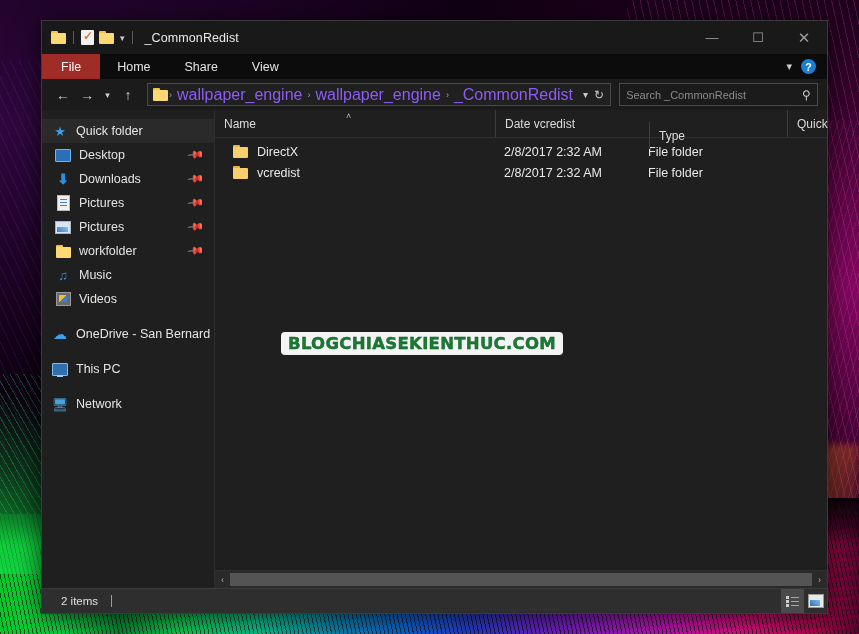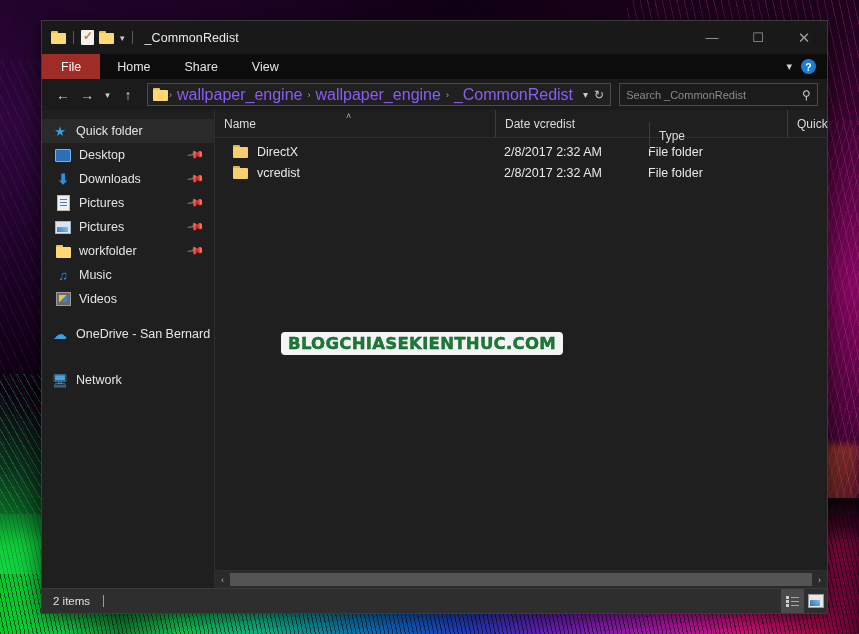--- a/index.html
+++ b/index.html
@@ -142,21 +142,21 @@
     color:#1a7a34;letter-spacing:.3px;font-family:"DejaVu Sans", sans-serif;
     background:#f4f4f4;padding:2px 7px;border-radius:4px;
     -webkit-text-stroke:.4px #0d5c24;white-space:nowrap;}
 
   
   .hscroll{height:17px;background:#2a2a2a;display:flex;align-items:center;flex:0 0 auto;border-top:1px solid #2e2e2e;}
   .hsbtn{width:15px;height:17px;display:flex;align-items:center;justify-content:center;font-size:9px;color:#b8b8b8;background:#2a2a2a;}
   .hsthumb{flex:1;height:13px;background:#545454;}
 
   
-  .statusbar{height:24px;background:#2e2e2e;display:flex;align-items:center;flex:0 0 auto;border-top:1px solid #3a3a3a;padding-left:11px;}
+  .statusbar{height:24px;background:#2e2e2e;display:flex;align-items:center;flex:0 0 auto;border-top:1px solid #3a3a3a;padding-left:19px;}
   .status-text{font-size:11.5px;color:#e0e0e0;}
   .status-sep{width:1px;height:12px;background:#9a9a9a;margin-left:13px;}
   .viewbtns{margin-left:auto;display:flex;height:24px;}
   .vbtn{width:23px;height:24px;display:flex;align-items:center;justify-content:center;}
   .vbtn.active{background:#4a4a4a;}
   .ic-details{width:13px;height:11px;position:relative;}
   .ic-details::before{content:"";position:absolute;left:0;top:0;width:3px;height:3px;background:#d0d0d0;
     box-shadow:0 4px 0 #d0d0d0, 0 8px 0 #d0d0d0;}
   .ic-details::after{content:"";position:absolute;left:5px;top:1px;width:8px;height:1px;background:#a8a8a8;
     box-shadow:0 4px 0 #a8a8a8, 0 8px 0 #a8a8a8;}
@@ -283,20 +283,26 @@
             <span class="ic-video"></span>
           </span>
         <span class="lbl">Videos</span>
       </div>
       <div style="height:11px"></div>
       <div class="nav-item">
         <span class="ic ic-cloud">☁</span>
         <span class="lbl">OneDrive - San Bernard</span>
       </div>
       <div style="height:11px"></div>
+      <div class="nav-item">
+        <span class="ic">
+            <span class="ic-pc"></span>
+          </span>
+        <span class="lbl">This PC</span>
+      </div>
       <div style="height:11px"></div>
       <div class="nav-item">
         <span class="ic ic-net">🖥</span>
         <span class="lbl">Network</span>
       </div>
     </div>
 
     <div class="filepane">
       <div class="colhead">
         <div class="col col-name">

